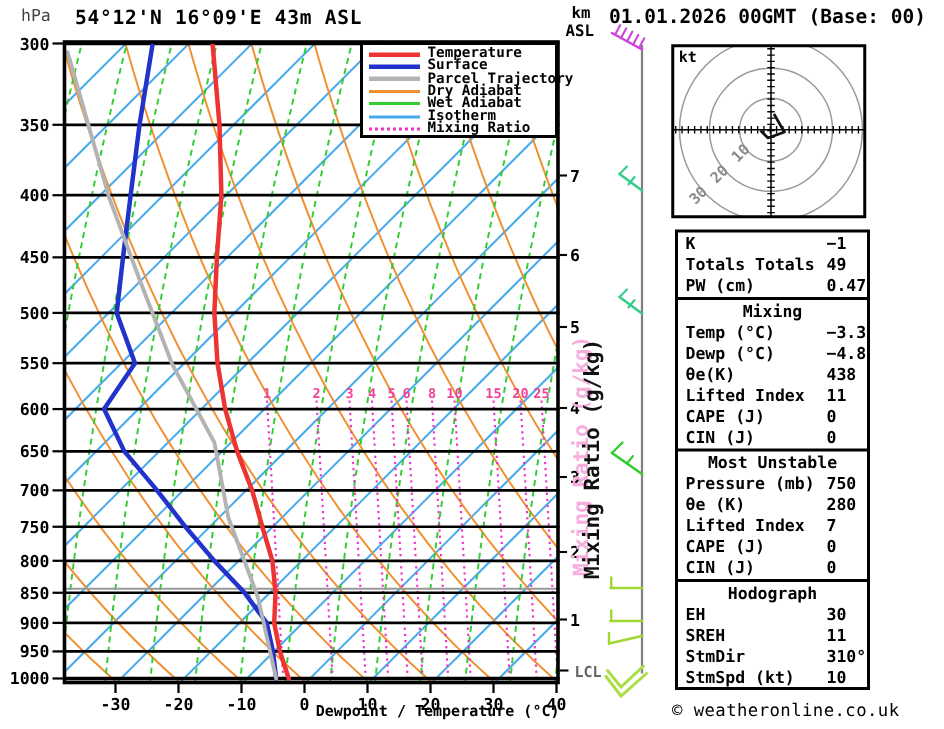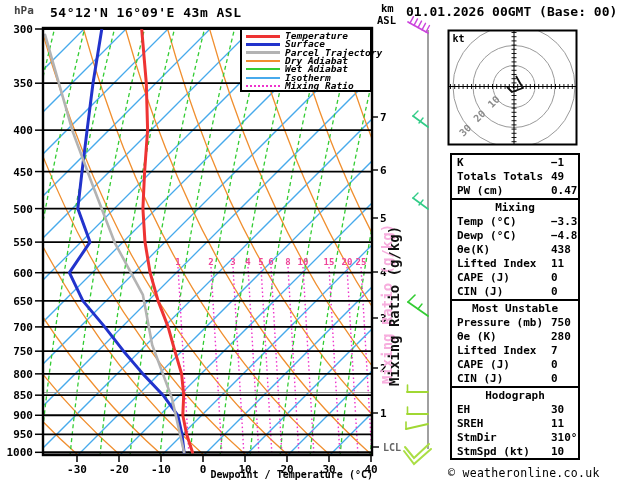--- a/index.html
+++ b/index.html
@@ -1,24 +1,24 @@
 <!DOCTYPE html>
 <html><head>
 <meta charset="utf-8">
 <style>
   html,body{margin:0;padding:0;background:#fff;}
   #wrap{position:relative;width:629px;height:486px;background:#fff;overflow:hidden;
         font-family:"DejaVu Sans Mono","Liberation Mono",monospace;color:#000;}
   .abs{position:absolute;}
   #station-title{left:50px;top:5px;font-size:13px;font-weight:bold;letter-spacing:.5px;white-space:nowrap;}
   #datetime{left:406px;top:4px;font-size:13px;font-weight:bold;white-space:nowrap;}
-  #hpa-label{left:14px;top:4px;font-size:11px;font-weight:bold;color:#444;}
+  #hpa-label{left:14px;top:4px;font-size:11px;font-weight:normal;color:#444;}
   #x-caption{left:42px;top:469px;width:331px;text-align:right;font-size:10px;font-weight:bold;white-space:nowrap;}
   #legend{left:240px;top:28px;width:132px;height:64px;border:2px solid #000;background:#fff;
-          box-sizing:border-box;padding:2px 0 0 4px;z-index:5;font-style:italic;}
+          box-sizing:border-box;padding:2px 0 0 4px;z-index:5;}
   .lrow{display:flex;align-items:center;height:8.3px;}
   .lswatch{width:34px;margin-right:5px;flex:none;height:0;}
   .llabel{font-size:9.5px;font-weight:bold;line-height:8px;white-space:nowrap;}
   #panel{left:450px;top:153px;width:130px;height:307px;border:2px solid #000;background:#fff;
          box-sizing:border-box;z-index:5;}
   .psec{border-top:2px solid #000;padding-top:1px;}
   .psec:first-child{border-top:none;}
   .phead{text-align:center;font-size:11px;font-weight:bold;height:14px;line-height:14px;white-space:nowrap;}
   .prow{position:relative;height:14px;font-size:11px;font-weight:bold;line-height:14px;}
   .plabel{position:absolute;left:5px;white-space:nowrap;}

